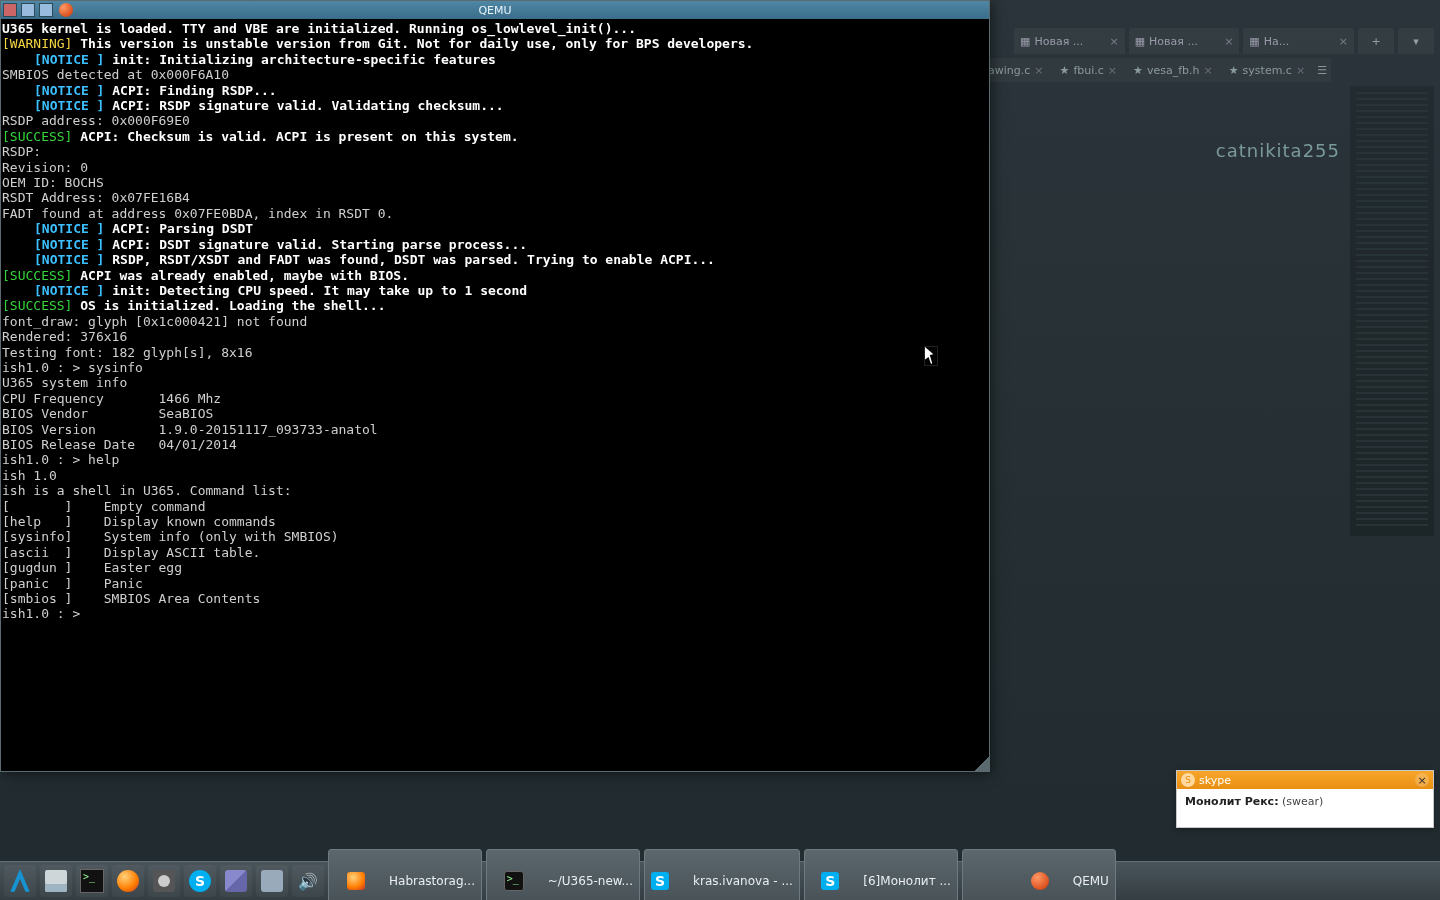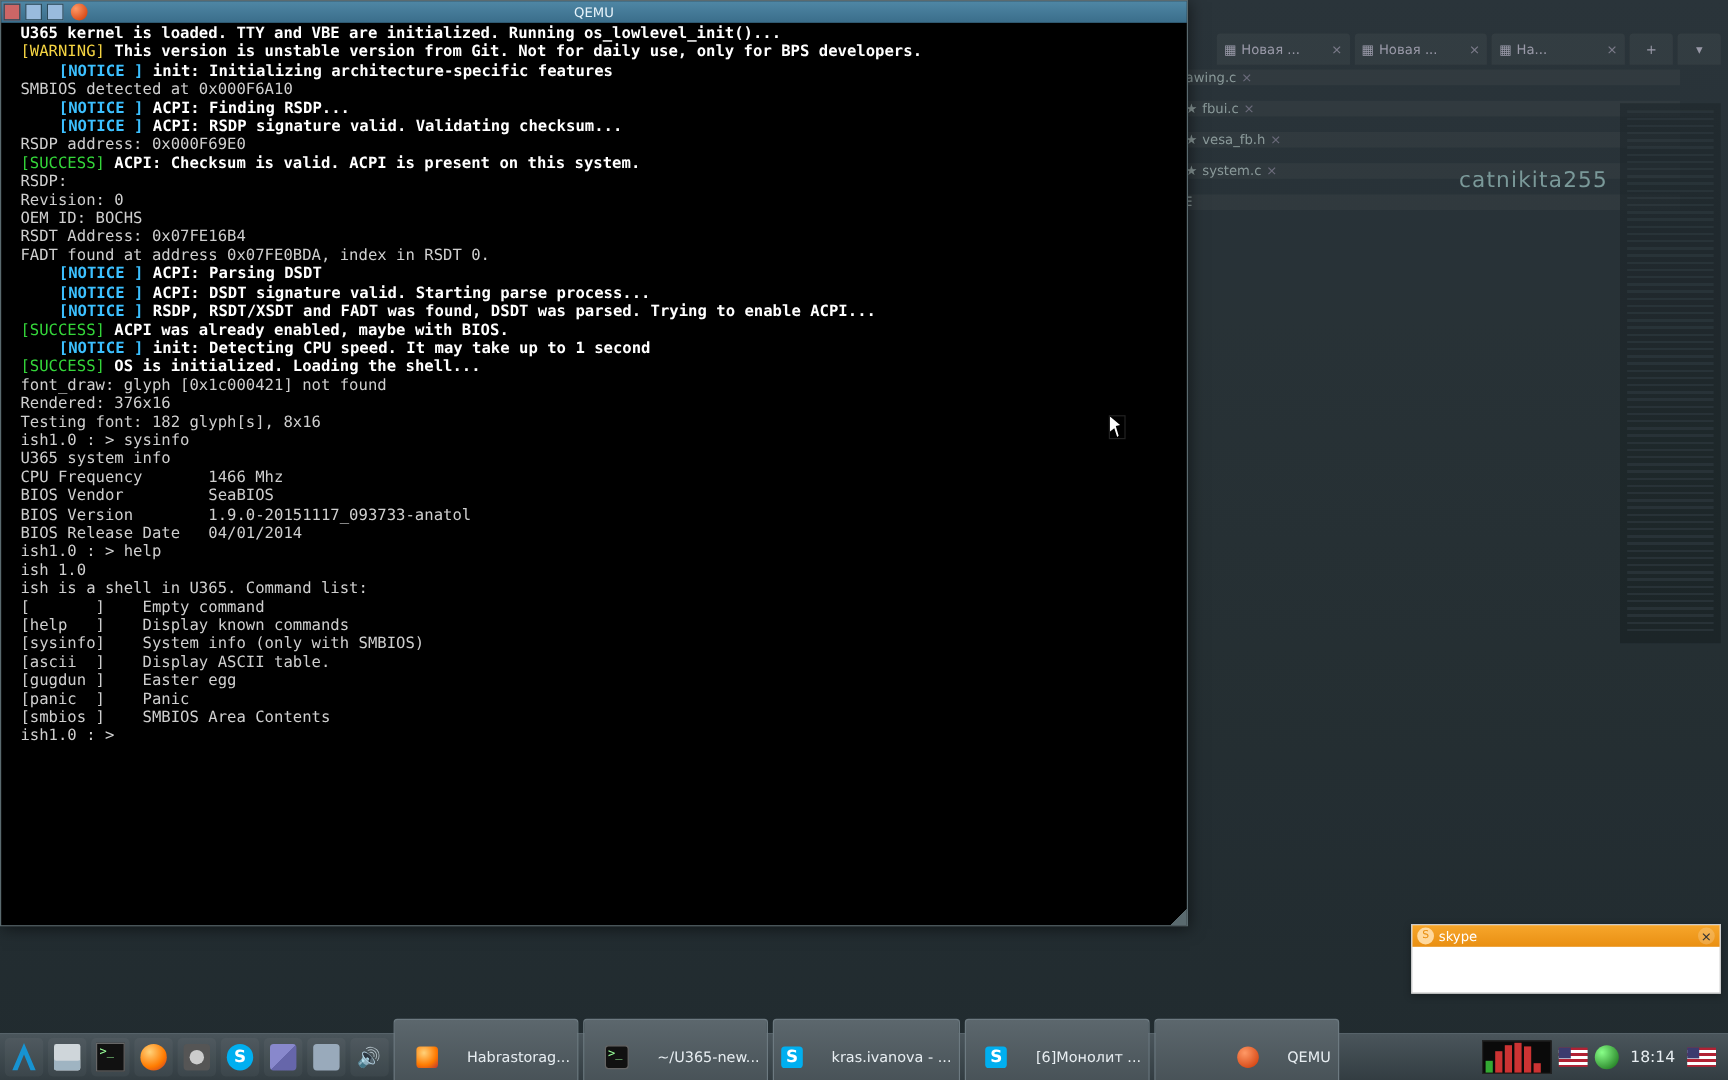--- a/index.html
+++ b/index.html
@@ -1,37 +1,37 @@
 <!DOCTYPE html>
 <html><head>
 <meta charset="utf-8">
 <style>
   html,body{margin:0;padding:0;width:1440px;height:900px;overflow:hidden;font-family:"DejaVu Sans",sans-serif;background:#2a3a3f;}
   
   .backdrop{position:absolute;inset:0;background:linear-gradient(#2f3a40,#253034);filter:brightness(.9);}
   .backdrop .browser-tabs{position:absolute;top:28px;right:6px;width:420px;height:26px;display:flex;gap:4px;}
   .backdrop .browser-tabs .tab{flex:1;background:rgba(255,255,255,.05);border-radius:3px 3px 0 0;font-size:11px;color:#aab;display:flex;align-items:center;padding:0 6px;gap:4px;overflow:hidden;white-space:nowrap;}
   .backdrop .browser-tabs .tab .x{margin-left:auto;color:#889;}
-  .backdrop .editor-tabs{position:absolute;top:58px;right:40px;width:420px;height:24px;display:flex;gap:13px;flex-direction:column;}
+  .backdrop .editor-tabs{position:absolute;top:58px;right:40px;width:420px;height:24px;display:flex;gap:0;}
   .backdrop .editor-tabs .etab{flex:0 0 auto;padding:0 8px;background:rgba(255,255,255,.04);color:#9aa;font-size:11px;display:flex;align-items:center;gap:4px;}
   .backdrop .editor-tabs .etab .x{color:#778;}
   .backdrop .username{position:absolute;top:140px;right:100px;color:#8aa;font-size:18px;letter-spacing:1px;}
   .backdrop .minimap{position:absolute;top:86px;right:6px;width:84px;height:450px;background:linear-gradient(#232d31,#1b2528);opacity:.7;}
   .backdrop .minimap::before{content:"";position:absolute;inset:6px;background:repeating-linear-gradient(#2e3a3f 0 2px,transparent 2px 6px);}
   .backdrop .statusbar{position:absolute;left:0;right:0;top:800px;height:22px;background:#1f2a2e;color:#9aa;font-size:11px;display:flex;align-items:center;padding:0 20px;}
   
   .qemu{position:absolute;left:0;top:0;width:988px;height:770px;background:#000;border:1px solid #5a6a6f;box-shadow:2px 2px 12px rgba(0,0,0,.5);}
   .qemu .titlebar{height:18px;background:linear-gradient(#4f87a5,#3a6d8a);display:flex;align-items:center;font-size:11px;color:#e8f4fb;}
   .qemu .titlebar .wbtn{width:12px;height:12px;margin:0 2px;border:1px solid #2a4a5a;background:#6fa;display:inline-block;}
   .qemu .titlebar .wbtn.cls{background:#c66;}
   .qemu .titlebar .wbtn.max{background:#9bd;}
   .qemu .titlebar .wbtn.min{background:#9bd;}
   .qemu .titlebar .icon{width:14px;height:14px;border-radius:50%;background:radial-gradient(circle at 30% 30%,#f96,#c30);margin:0 4px;}
   .qemu .titlebar .title{position:absolute;left:0;right:0;text-align:center;pointer-events:none;}
-  .qemu .term{position:absolute;left:0;top:18px;right:0;bottom:8px;padding:2px 16px;font-family:"DejaVu Sans Mono","Liberation Mono",monospace;font-size:13px;line-height:15.4px;color:#d6d6d6;white-space:pre;overflow:hidden;}
+  .qemu .term{position:absolute;left:0;top:18px;right:0;bottom:8px;padding:2px 1px;font-family:"DejaVu Sans Mono","Liberation Mono",monospace;font-size:13px;line-height:15.4px;color:#d6d6d6;white-space:pre;overflow:hidden;}
   .term .l{display:block;}
   .c-white{color:#ffffff;font-weight:bold;}
   .c-yellow{color:#f5d442;font-weight:normal;}
   .c-cyan{color:#3cc0ff;font-weight:bold;margin-left:32px;}
   .c-green{color:#34d63a;font-weight:normal;}
   .c-grey{color:#cfcfcf;}
   .qemu .resize{position:absolute;right:0;bottom:0;width:14px;height:14px;background:linear-gradient(135deg,transparent 50%,#5a6a6f 50%);}
   .cursor{position:absolute;width:12px;height:18px;border:1px solid #222;}
   .cursor::before{content:"";position:absolute;inset:0;background:#fff;clip-path:polygon(0 0,70% 40%,40% 45%,60% 90%,50% 95%,30% 55%,0 70%);} 
   
@@ -117,20 +117,24 @@
 </div>
 
 <div class="cursor" style="left:924px;top:346px"></div>
 
 <div class="skype-notif">
   <div class="hdr">
     <span class="sicon">S</span>
     <span>skype</span>
     <span class="close">×</span>
   </div>
+  <div class="body">
+    <b>Монолит Рекс:</b>
+    <span>(swear)</span>
+  </div>
 </div>
 
 <div class="taskbar">
   <div class="launch">
     <svg class="ic-arch" viewBox="0 0 24 24">
         <path fill="#1793d1" d="M12 1 3 22h4l5-12 5 12h4z"></path>
       </svg>
   </div>
   <div class="launch">
       <div class="ic-files"></div>
@@ -172,27 +176,13 @@
   <div class="tbtn">
       <div class="ticon ic-skype">S</div>
       <span>[6]Монолит ...</span>
     </div>
   <div class="tbtn">
       <div class="ticon" style="background:radial-gradient(circle at 35% 30%,#f96,#c30);border-radius:50%;"></div>
       <span>QEMU</span>
     </div>
 
   <div class="spacer"></div>
-  <div class="tray">
-    <div class="graph">
-      <div class="bar" style="left:2px;height:40%;background:#3a3;"></div>
-      <div class="bar" style="left:10px;height:70%;"></div>
-      <div class="bar" style="left:18px;height:90%;"></div>
-      <div class="bar" style="left:26px;height:95%;"></div>
-      <div class="bar" style="left:34px;height:85%;"></div>
-      <div class="bar" style="left:42px;height:30%;"></div>
-    </div>
-    <div class="flag"></div>
-    <div class="im"></div>
-    <div class="clock">18:14</div>
-    <div class="flag"></div>
-  </div>
 </div>
 
 </body></html>

